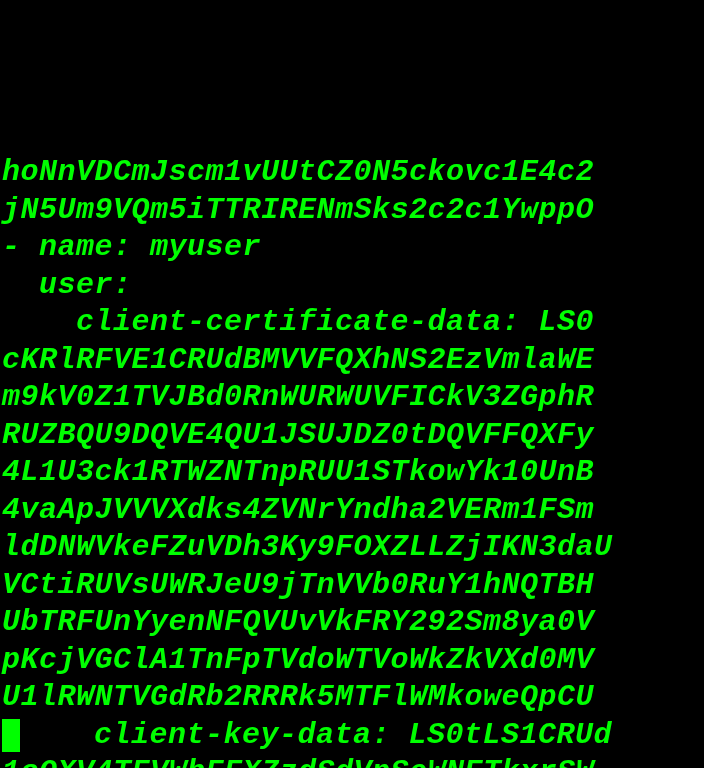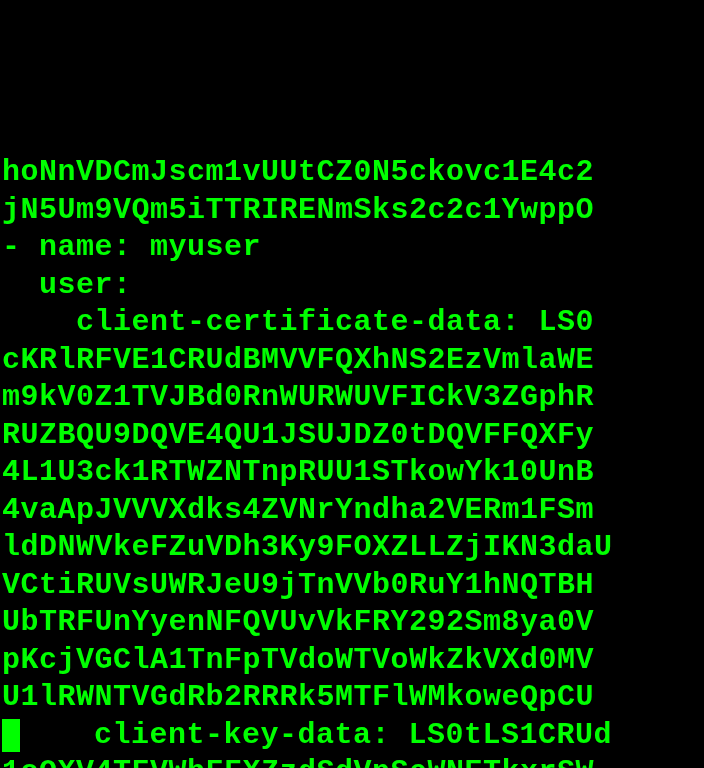--- a/index.html
+++ b/index.html
@@ -15,20 +15,21 @@
       font-weight: bold;
       line-height: 1.25;
       padding: 4px 2px;
       overflow: hidden;
       white-space: pre;
       letter-spacing: 0.5px;
     }
     .line {
       display: block;
       white-space: pre;
+      font-style: italic;
     }
     .cursor {
       display: inline-block;
       background-color: #00ff00;
       width: 0.6em;
       height: 1.1em;
       vertical-align: text-bottom;
     }
   </style>
 </head>

